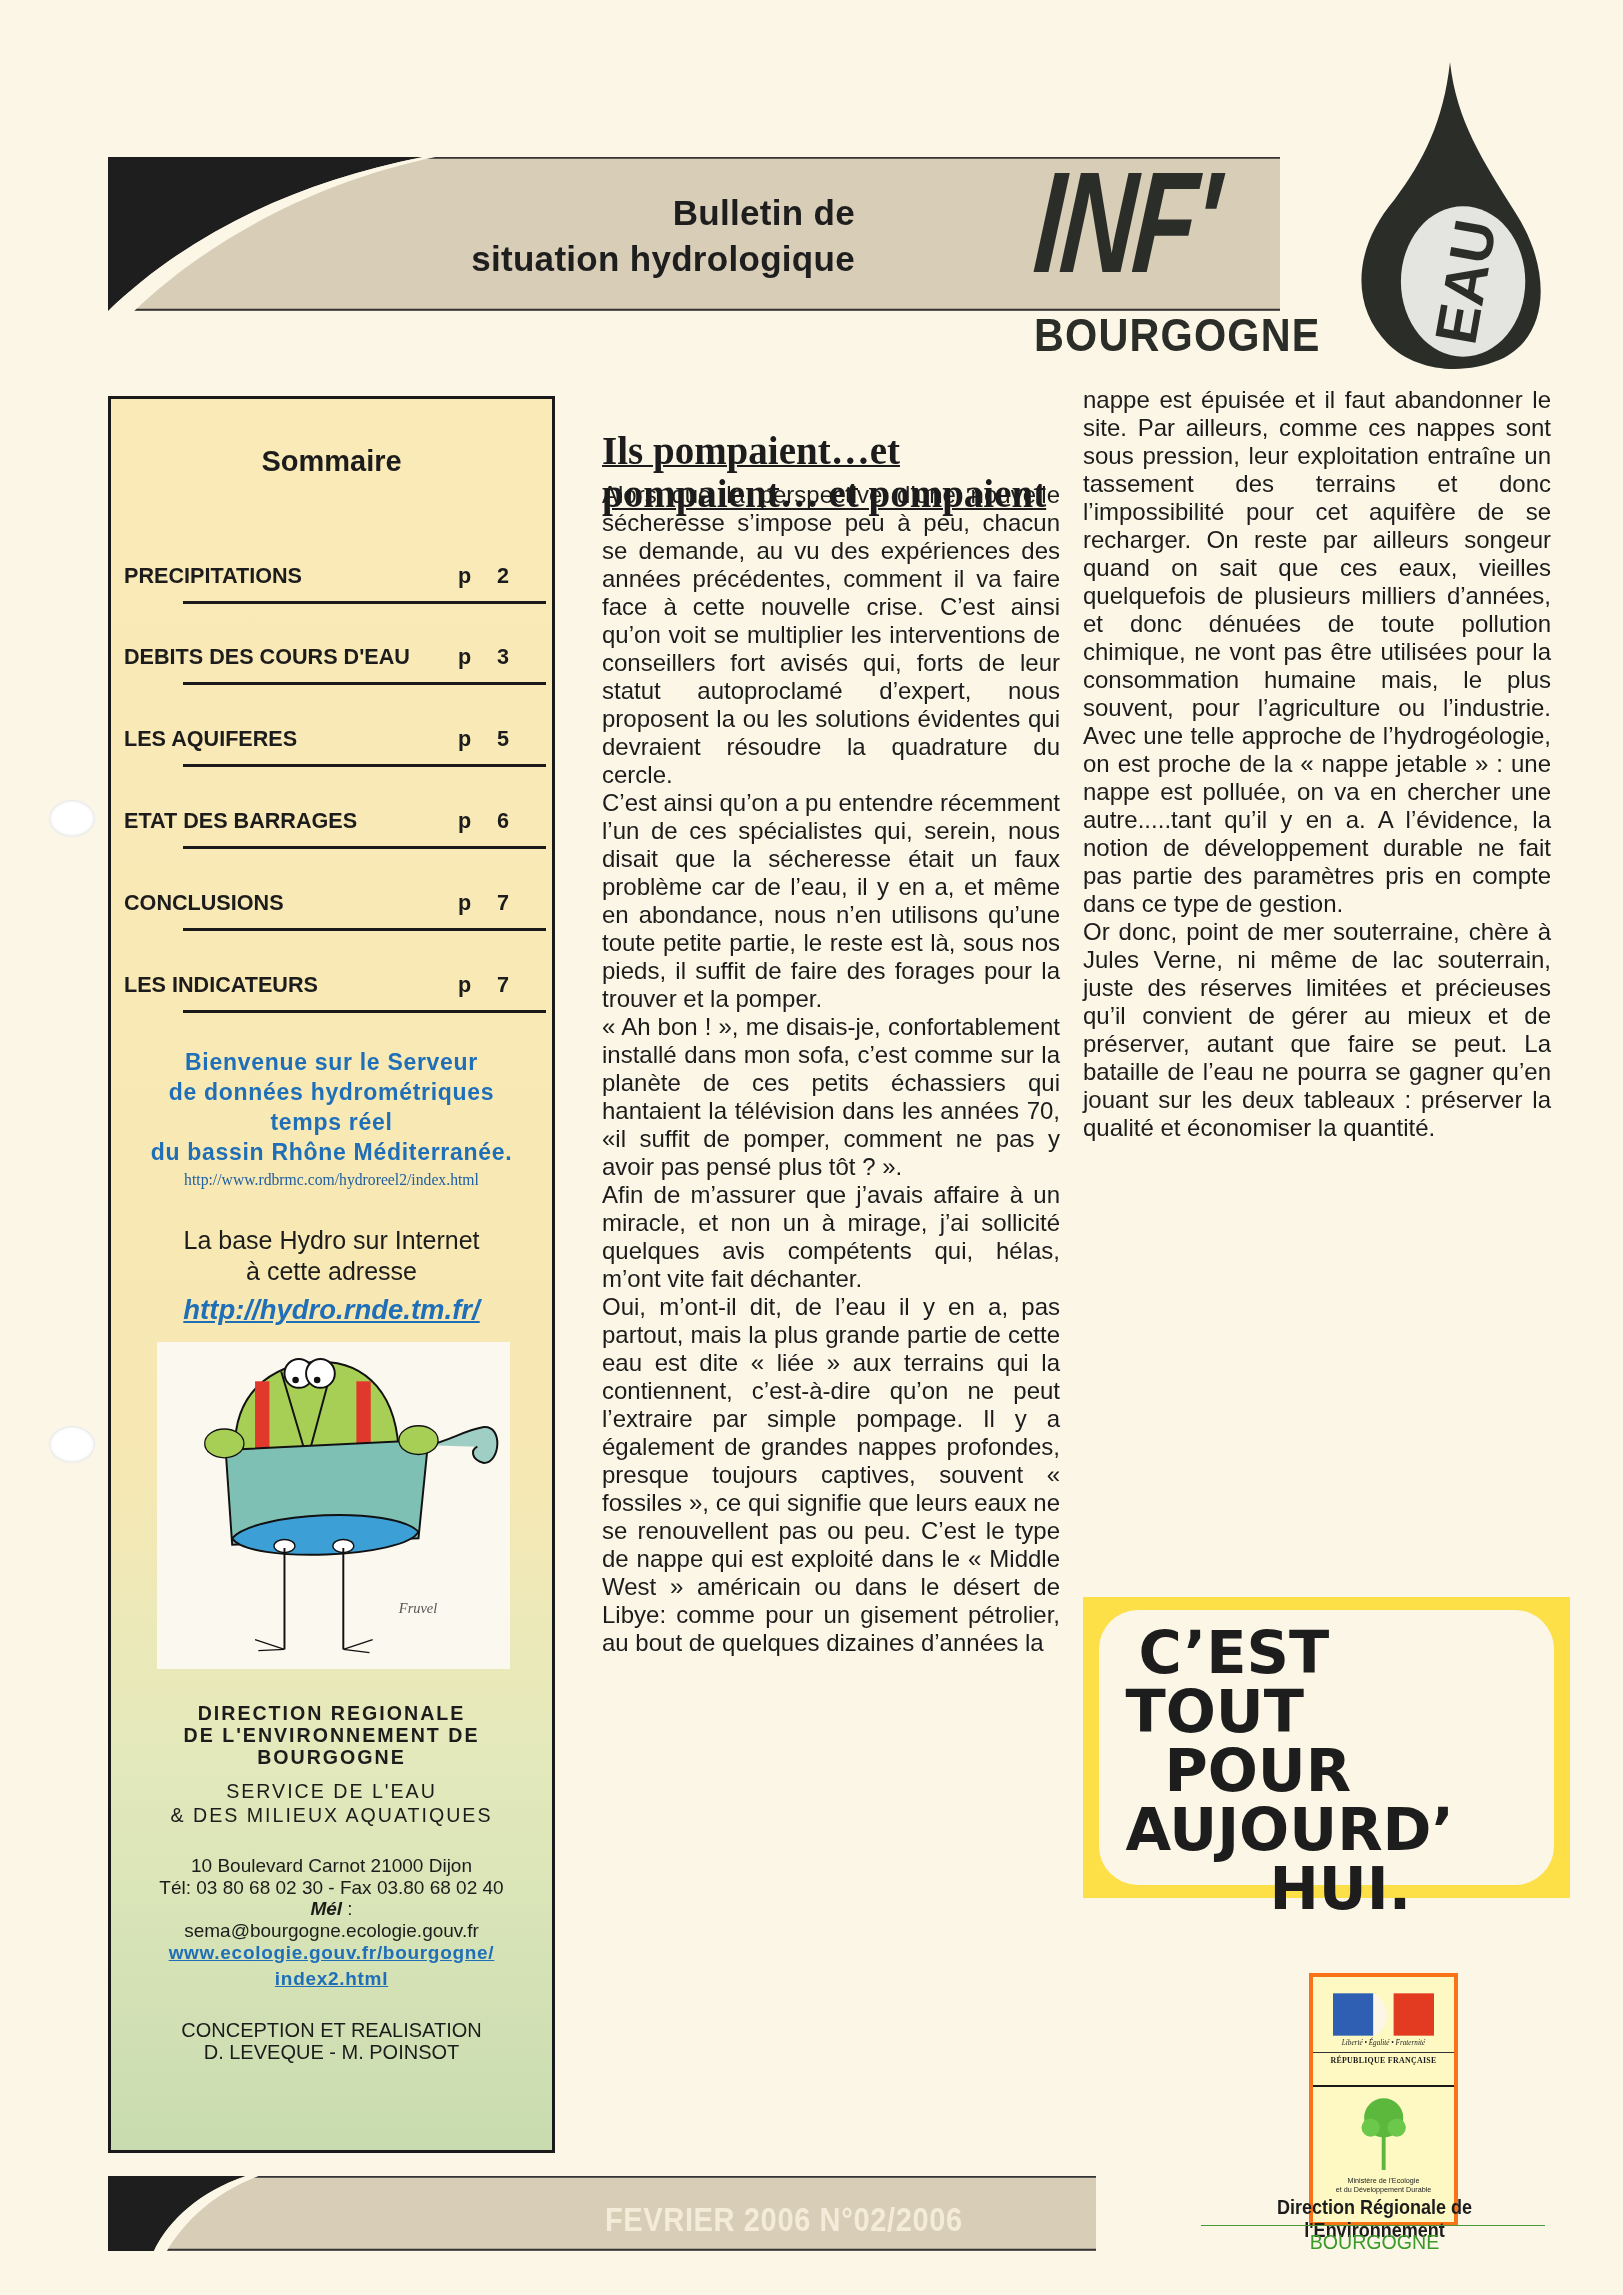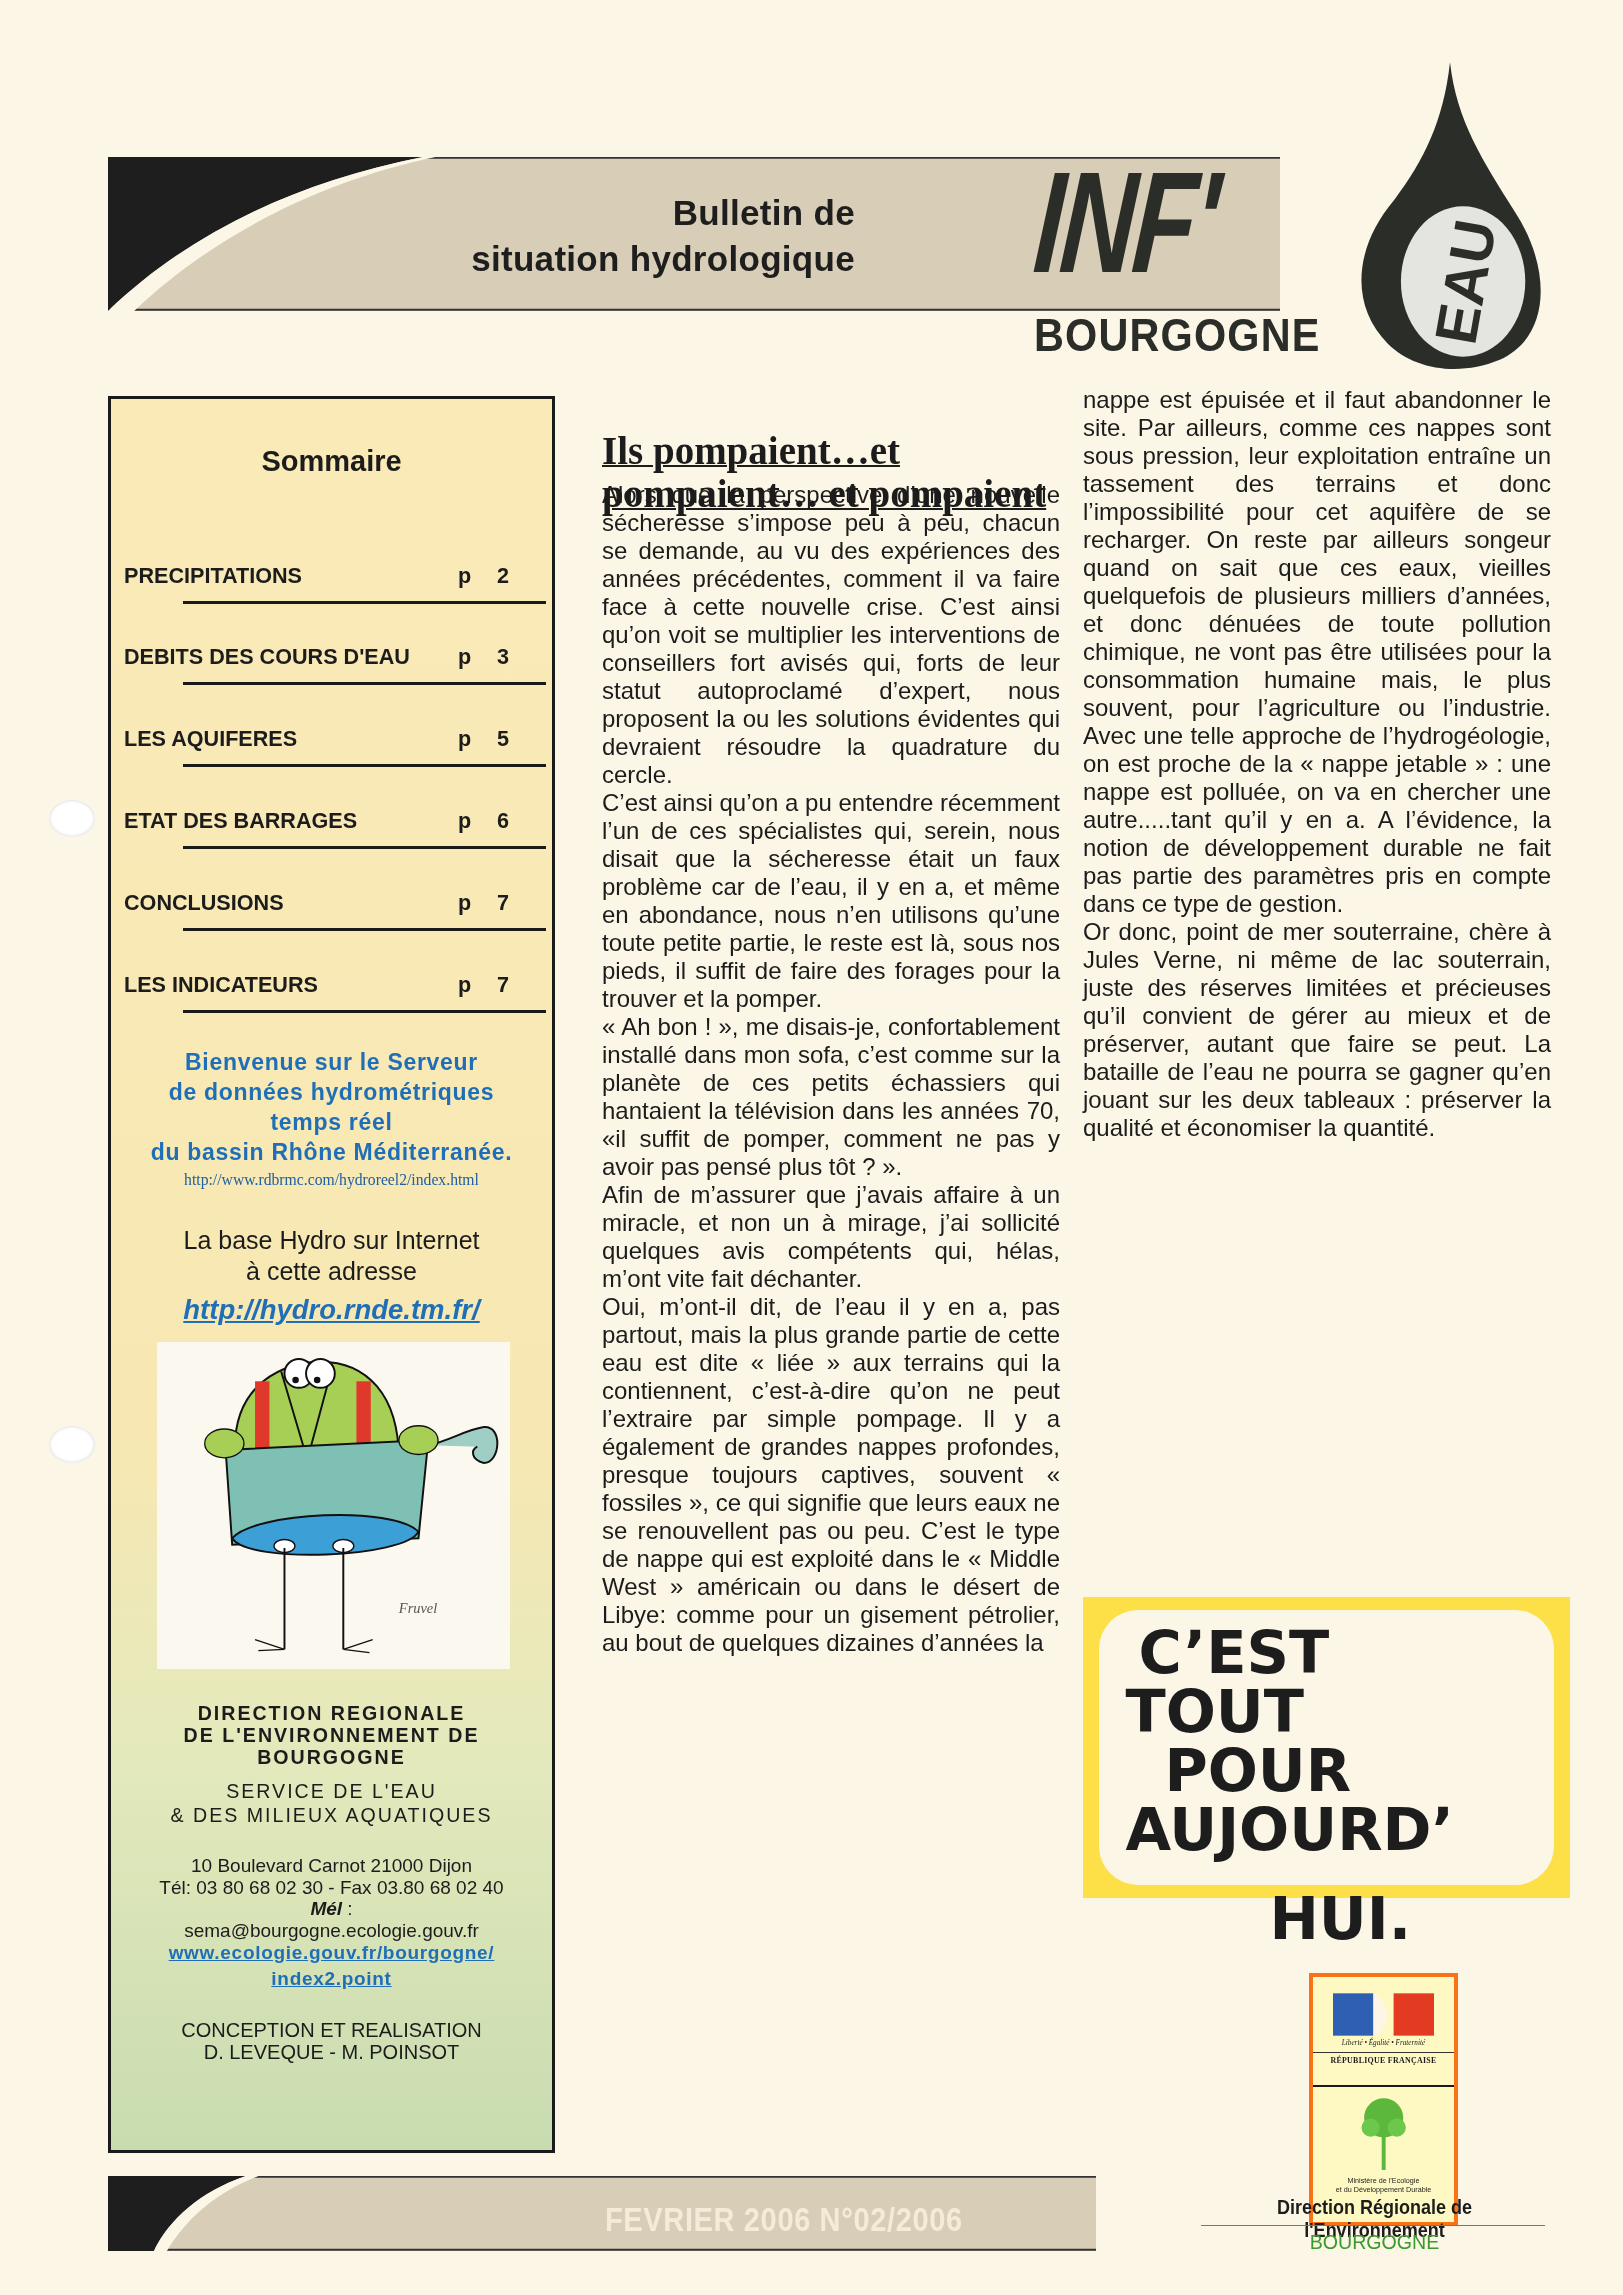--- a/index.html
+++ b/index.html
@@ -205,21 +205,21 @@
     <div>&amp; DES MILIEUX AQUATIQUES</div>
   </div>
   <div id="contact" class="abs">
     <div>10 Boulevard Carnot 21000 Dijon</div>
     <div>Tél: 03 80 68 02 30 - Fax 03.80 68 02 40</div>
     <div><b><i>Mél</i></b><span> :</span></div>
     <div>sema@bourgogne.ecologie.gouv.fr</div>
   </div>
   <div id="site-url" class="abs">
     <div>www.ecologie.gouv.fr/bourgogne/</div>
-    <div>index2.point</div>
+    <div>index2.html</div>
   </div>
   <div id="credits" class="abs">
     <div>CONCEPTION ET REALISATION</div>
     <div>D. LEVEQUE - M. POINSOT</div>
   </div>
 </div>
 
 <div id="article-title" class="abs">Ils pompaient…et pompaient… et pompaient</div>
 <div id="col-1" class="col">
   <p>Alors que la perspective d’une nouvelle sécheresse s’impose peu à peu, chacun se demande, au vu des expériences des années précédentes, comment il va faire face à cette nouvelle crise. C’est ainsi qu’on voit se multiplier les interventions de conseillers fort avisés qui, forts de leur statut autoproclamé d’expert, nous proposent la ou les solutions évidentes qui devraient résoudre la quadrature du cercle.</p>
@@ -233,21 +233,21 @@
   <p>Or donc, point de mer souterraine, chère à Jules Verne, ni même de lac souterrain, juste des réserves limitées et précieuses qu’il convient de gérer au mieux et de préserver, autant que faire se peut. La bataille de l’eau ne pourra se gagner qu’en jouant sur les deux tableaux : préserver la qualité et économiser la quantité.</p>
 </div>
 
 <div id="stamp" class="abs">
   <div id="stamp-inner">
     <div id="stamp-text">
       <span class="stamp-line" style="padding-left:13px;">C’EST</span>
       <span class="stamp-line" style="padding-left:0px;">TOUT</span>
       <span class="stamp-line" style="padding-left:39px;">POUR</span>
       <span class="stamp-line" style="padding-left:0px;">AUJOURD’</span>
-      <span class="stamp-line" style="padding-left:144px;margin-top:30px;">HUI.</span>
+      <span class="stamp-line" style="padding-left:144px;">HUI.</span>
     </div>
   </div>
 </div>
 
 <div id="gov-box" class="abs">
   <svg id="marianne" class="abs" viewBox="0 0 155 65">
     <rect x="0" y="0" width="62" height="65" fill="#2f5fb3"></rect>
     <rect x="93" y="0" width="62" height="65" fill="#e23b22"></rect>
     <path d="M62,0 C78,10 85,25 82,40 C78,55 70,62 62,65 Z" fill="#fbf6e6"></path>
   </svg>

